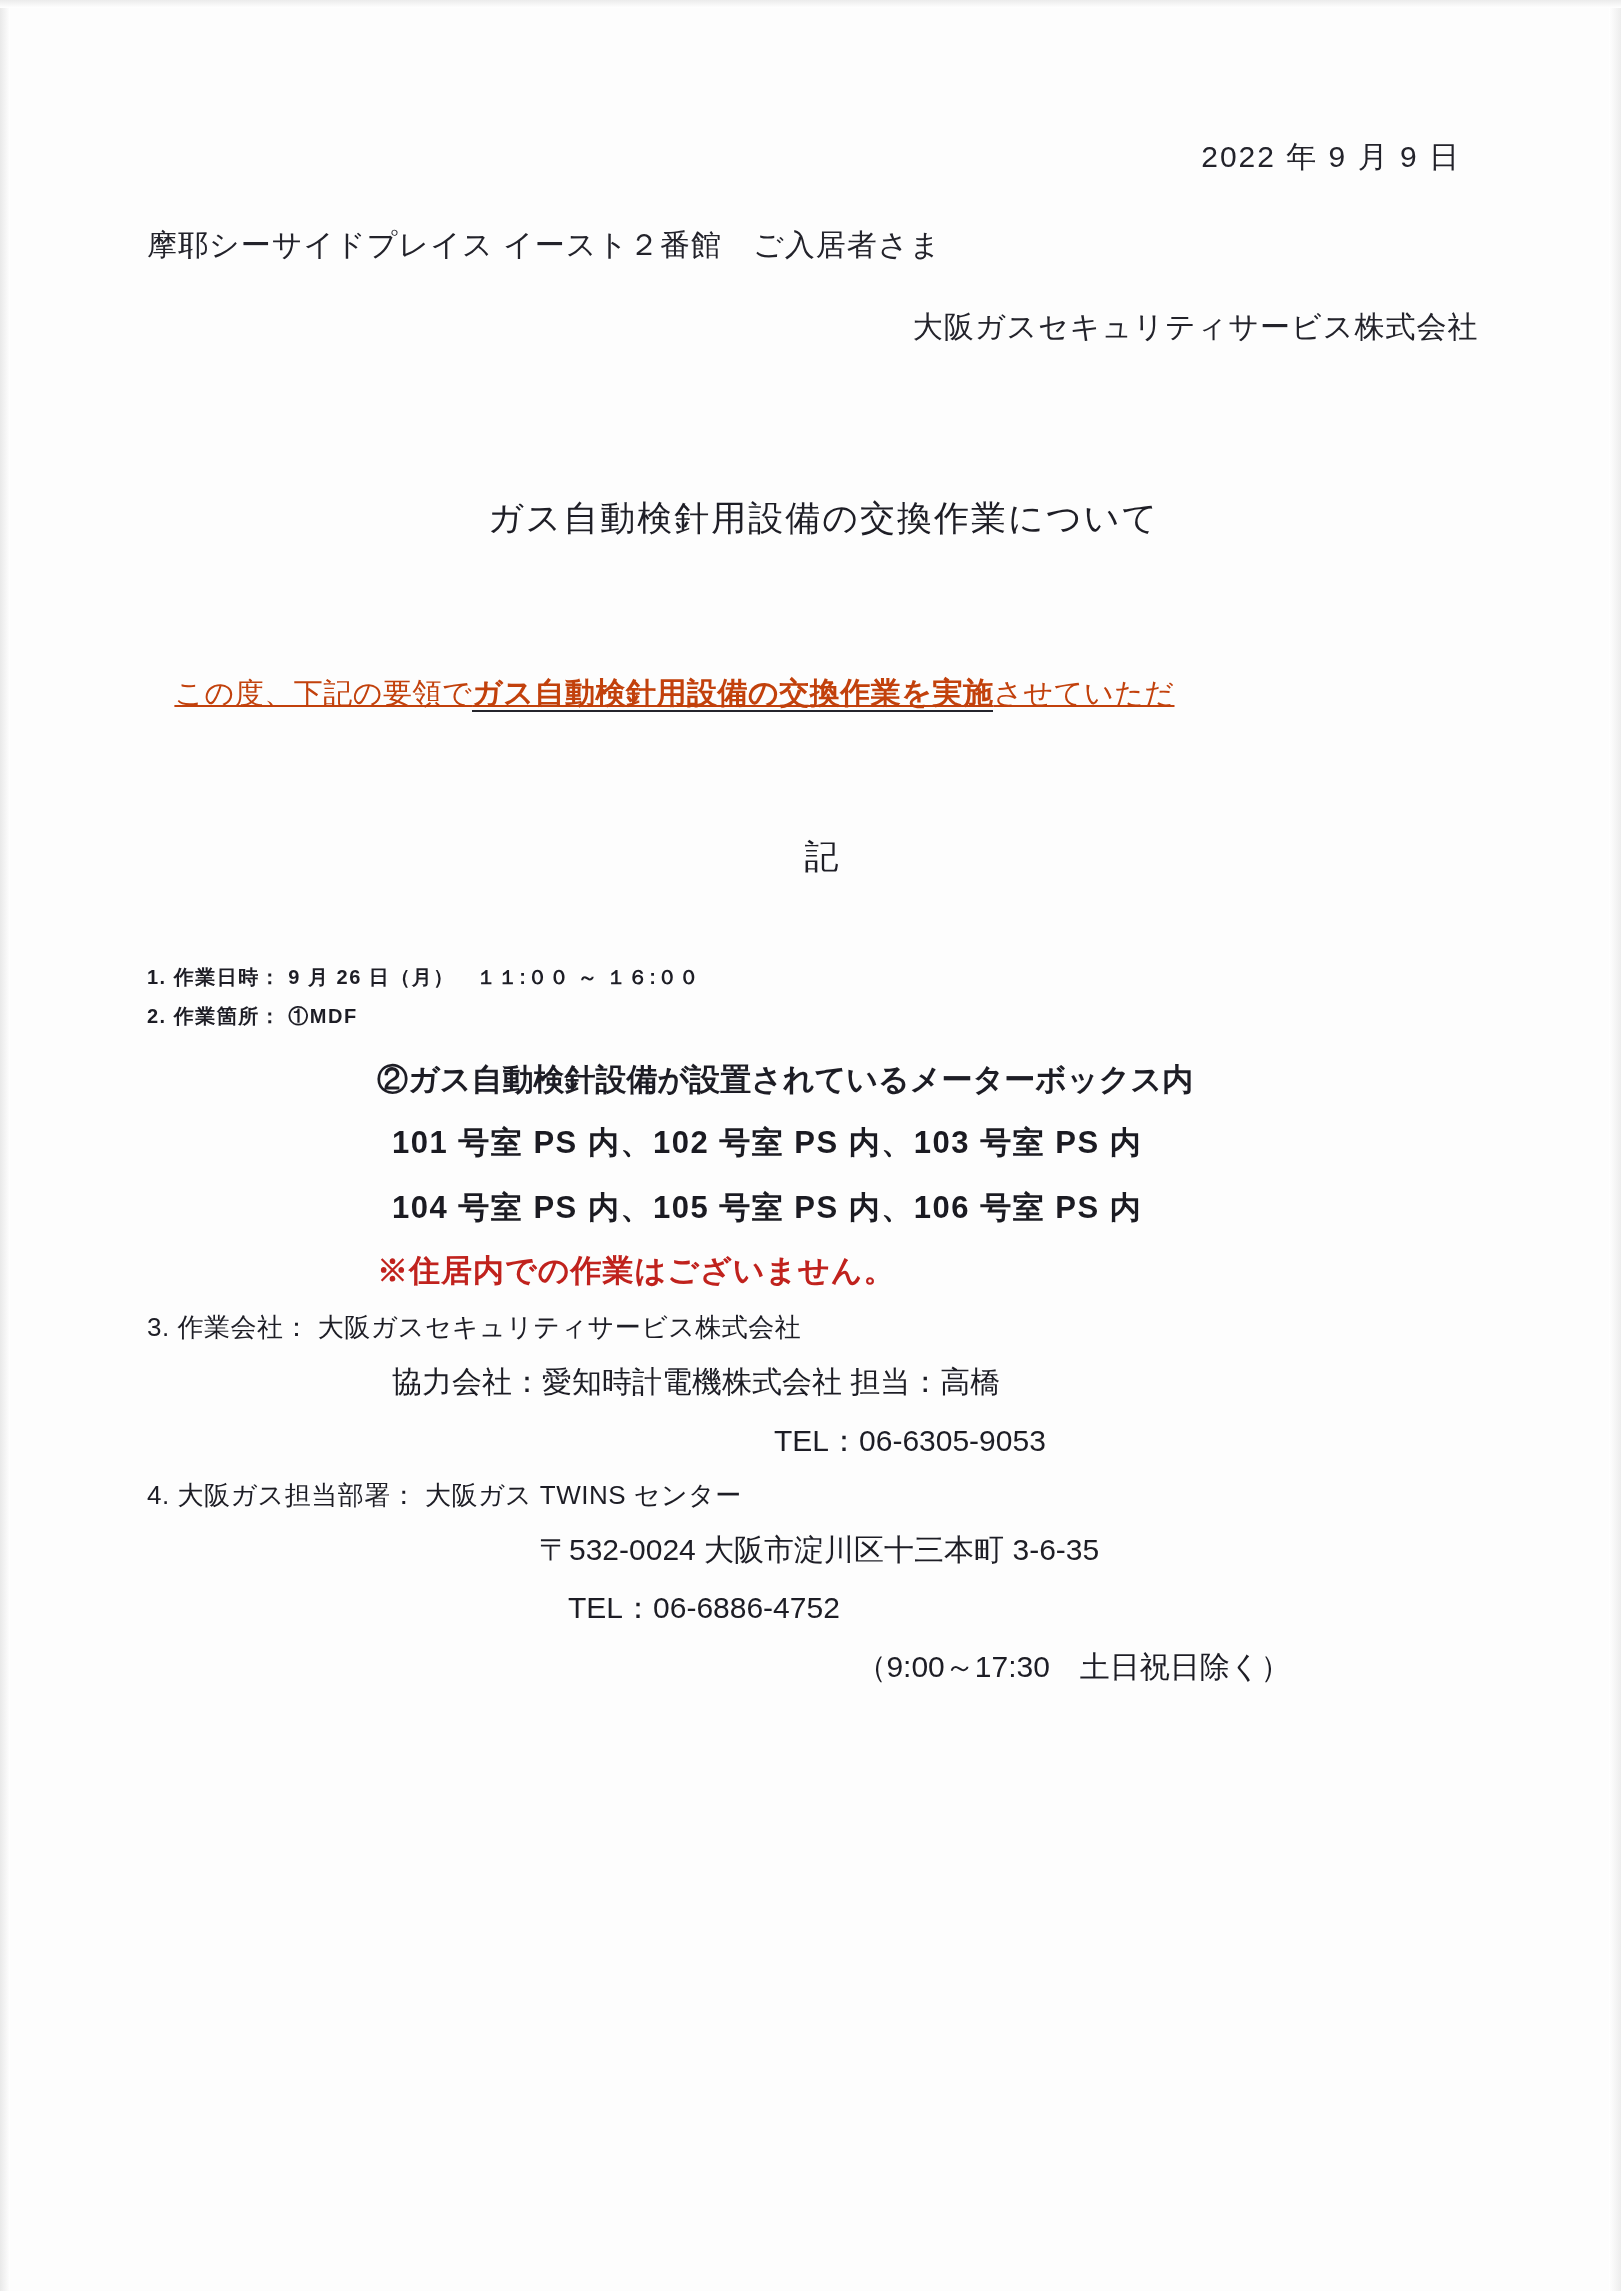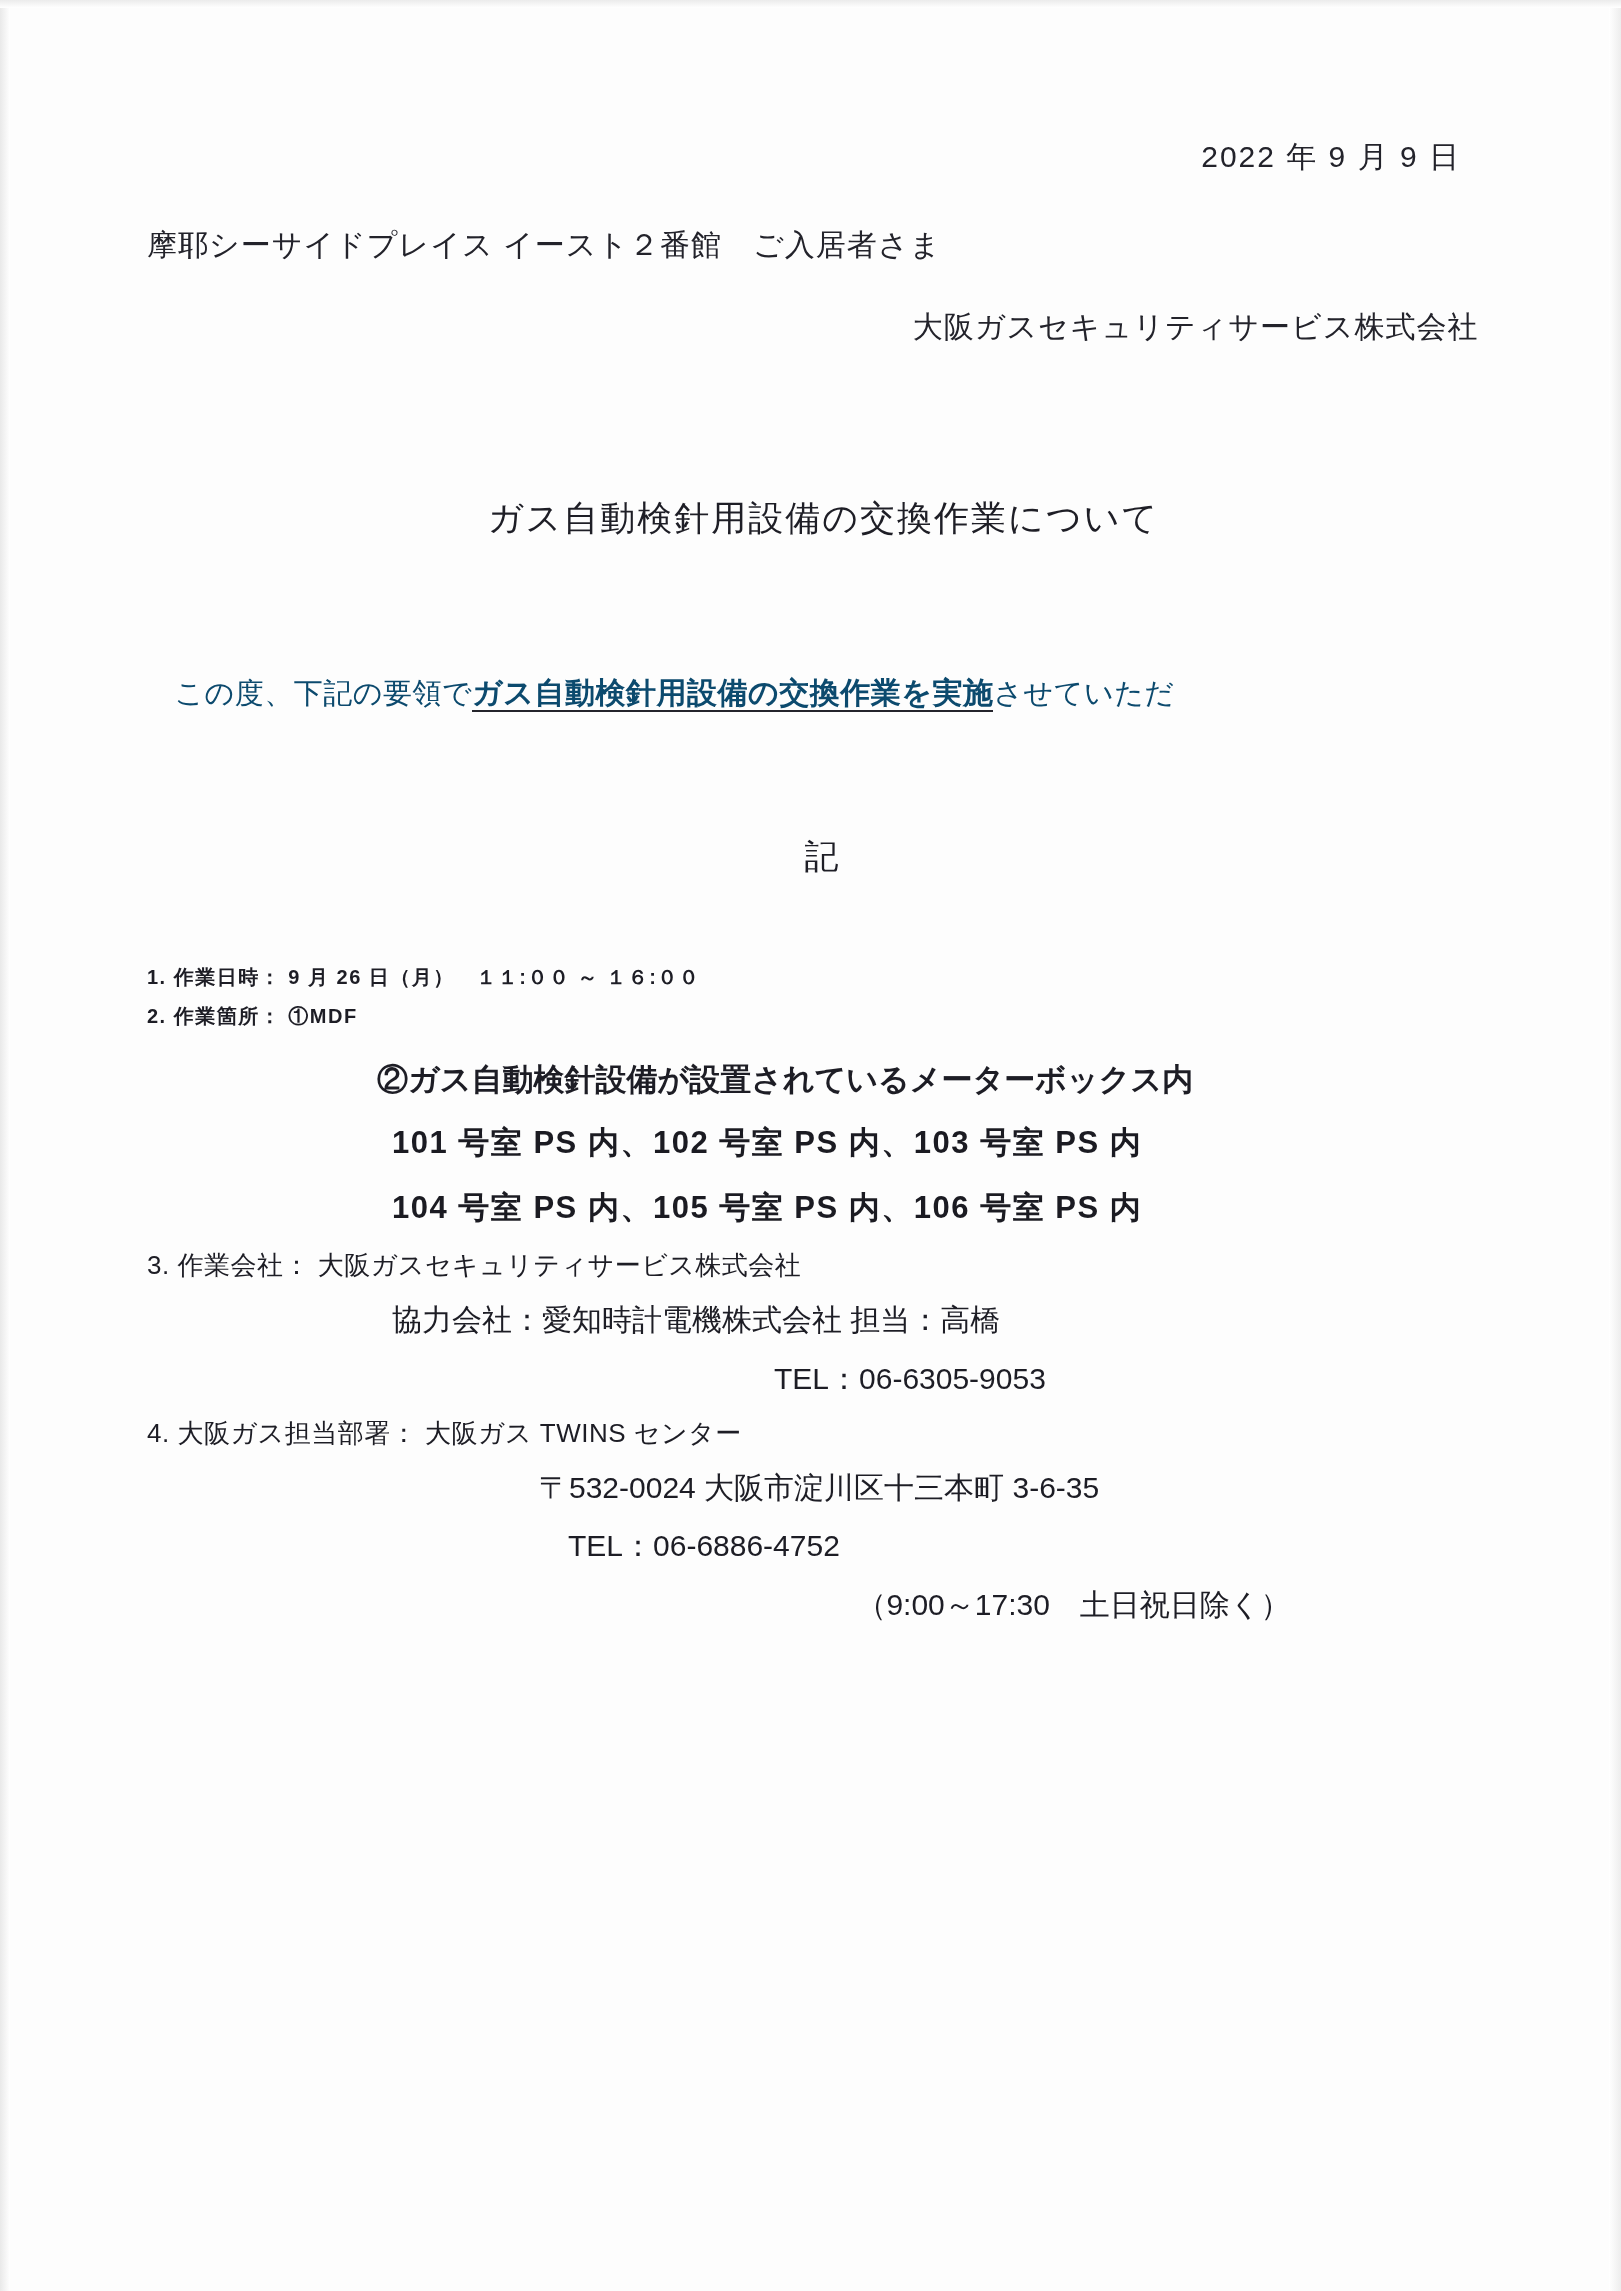--- a/index.html
+++ b/index.html
@@ -81,21 +81,22 @@
     font-size: 35px;
     letter-spacing: 2px;
     color: #1e1e26;
   }
 
   .lead {
     margin-top: 118px;
     font-size: 29px;
     line-height: 2.2;
     letter-spacing: 0.5px;
-    color: #0c4a6e;
+    color: #c2410c;
+    text-decoration: underline;
   }
   .lead .indent { display: inline-block; width: 27.4px; }
   .lead b {
     font-weight: bold;
     font-size: 30px;
     border-bottom: 2px solid #24242c;
     padding-bottom: 1px;
   }
 
   .ki {
@@ -195,20 +196,21 @@
         <span>①MDF</span>
       </div>
 
       <div class="spacer-sm"></div>
 
       <div class="sub bold ind-3">②ガス自動検針設備が設置されているメーターボックス内</div>
 
       <div class="rooms">101 号室 PS 内、102 号室 PS 内、103 号室 PS 内</div>
       <div class="rooms">104 号室 PS 内、105 号室 PS 内、106 号室 PS 内</div>
 
+      <div class="note-red">※住居内での作業はございません。</div>
 
       <div class="item ind-1">
         <span>3.</span>
         <span>作業会社：</span>
         <span>大阪ガスセキュリティサービス株式会社</span>
       </div>
 
       <div class="sub ind-4">協力会社：愛知時計電機株式会社 担当：高橋</div>
 
       <div class="sub ind-9">TEL：06-6305-9053</div>

